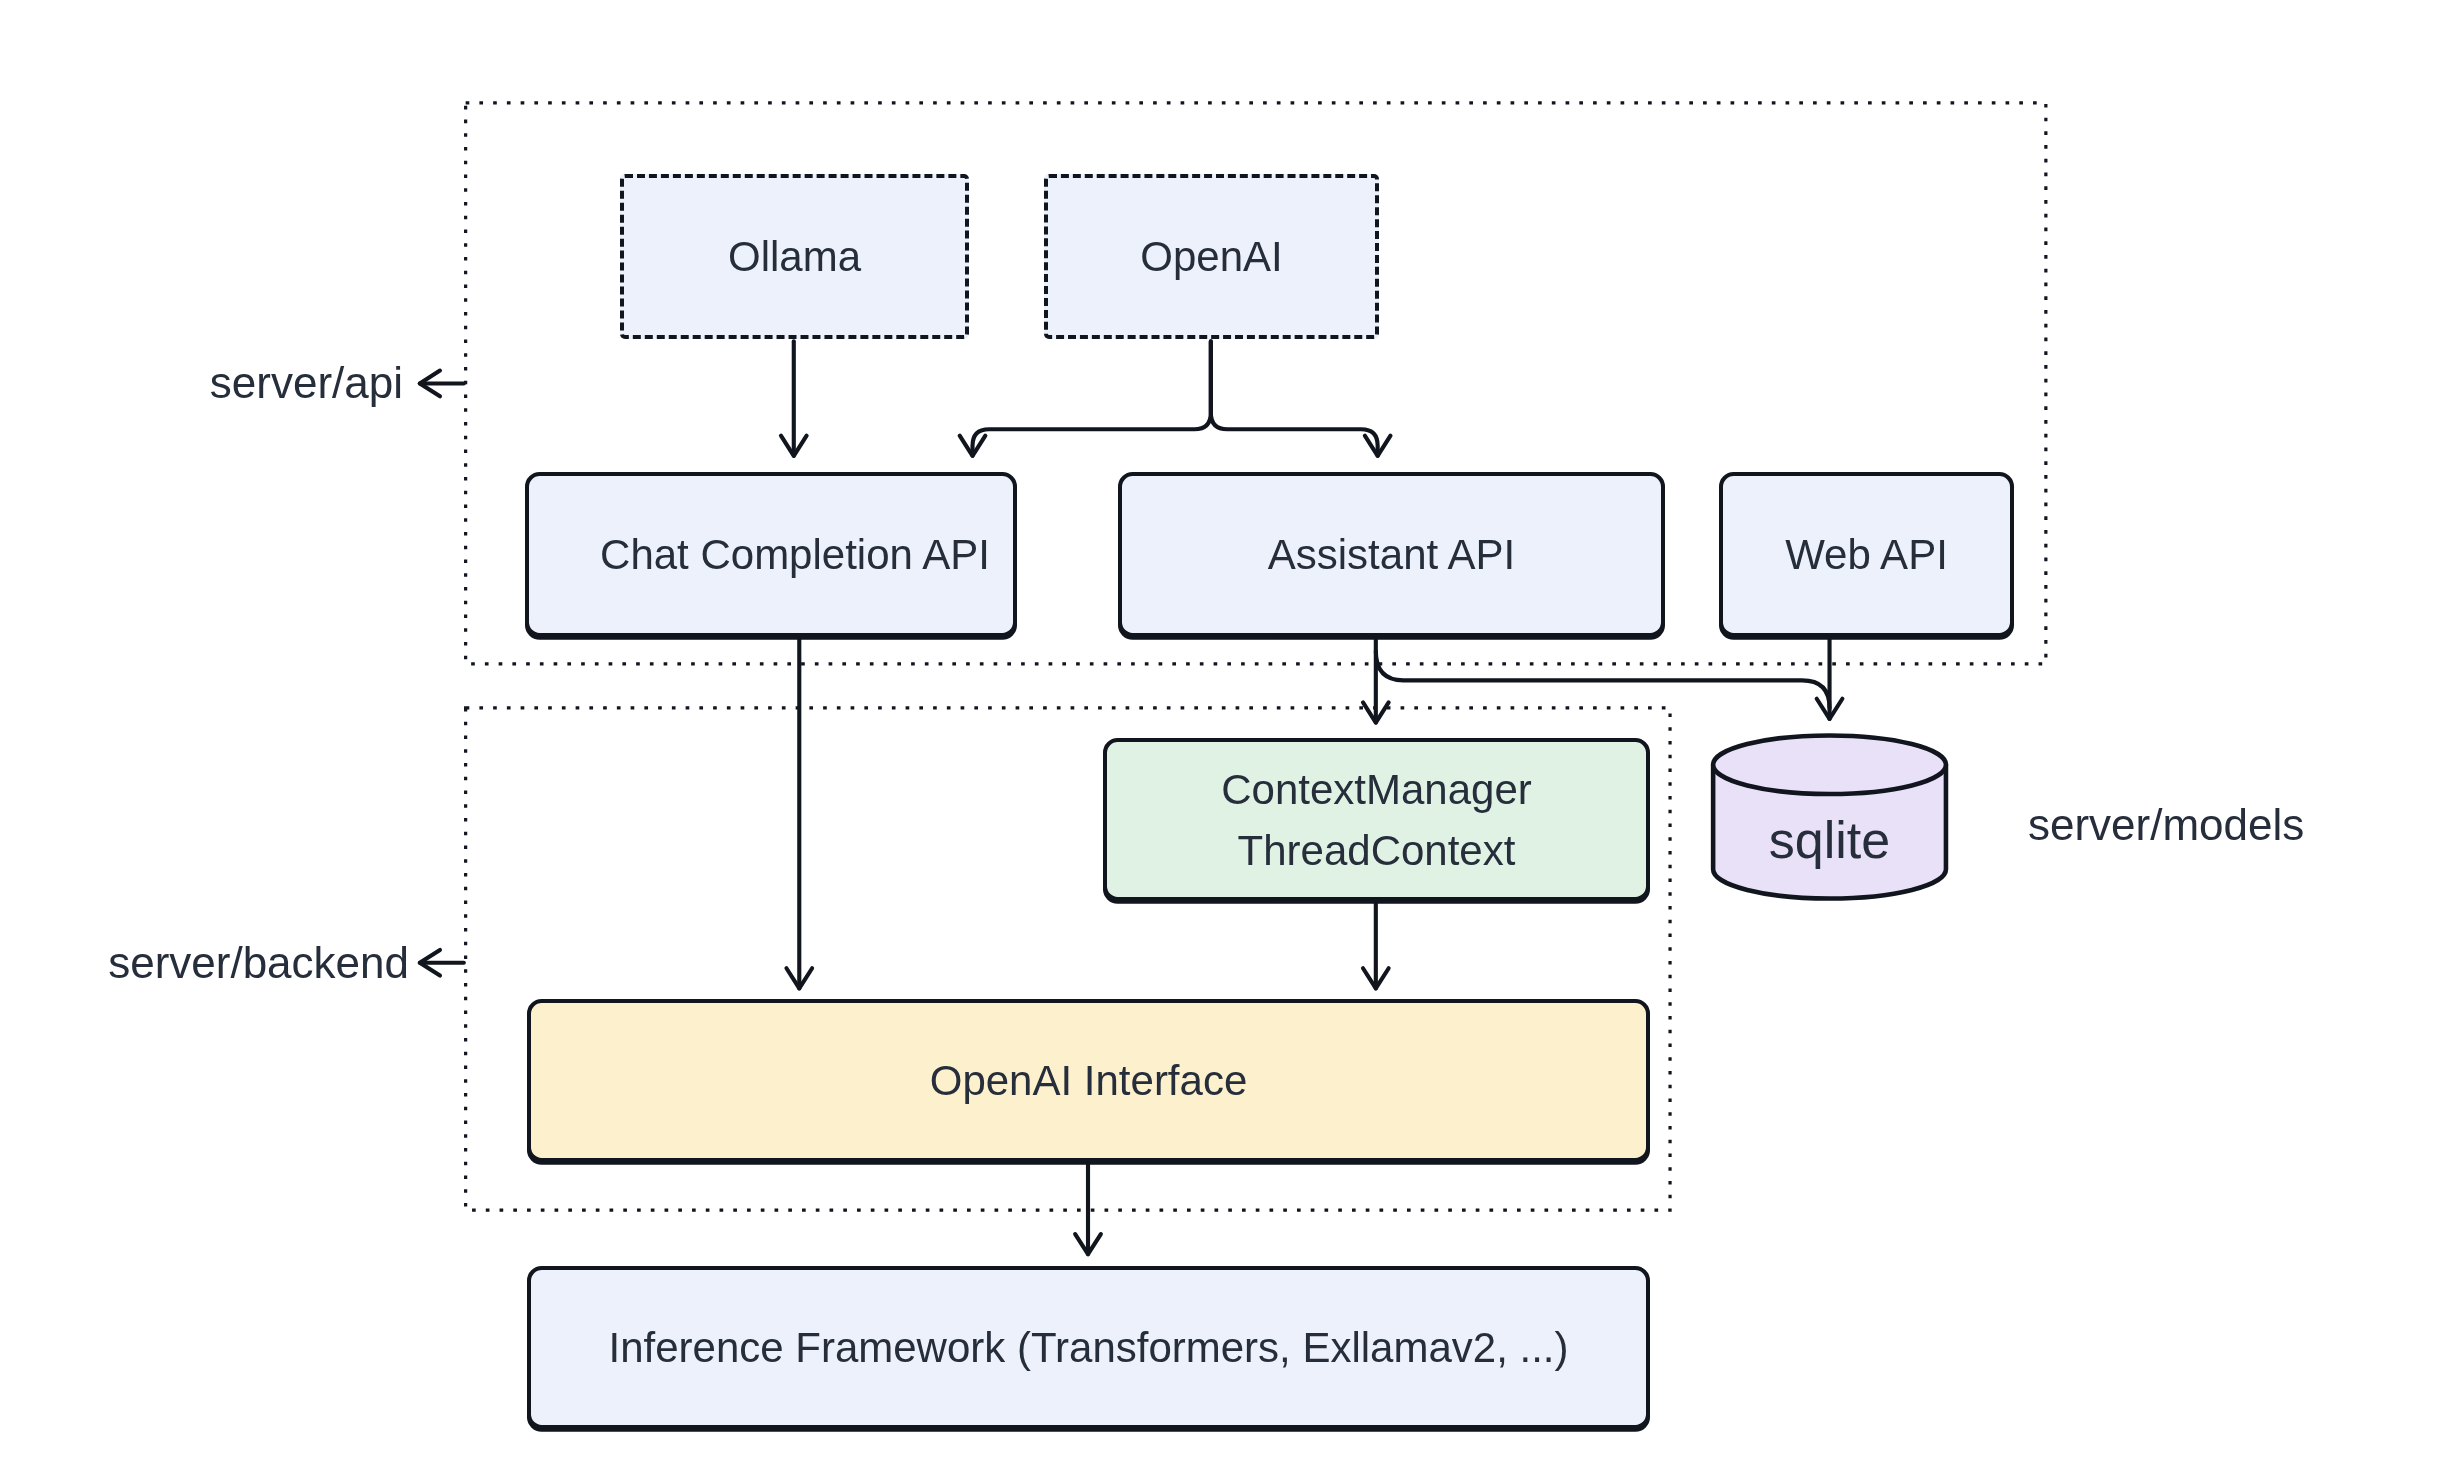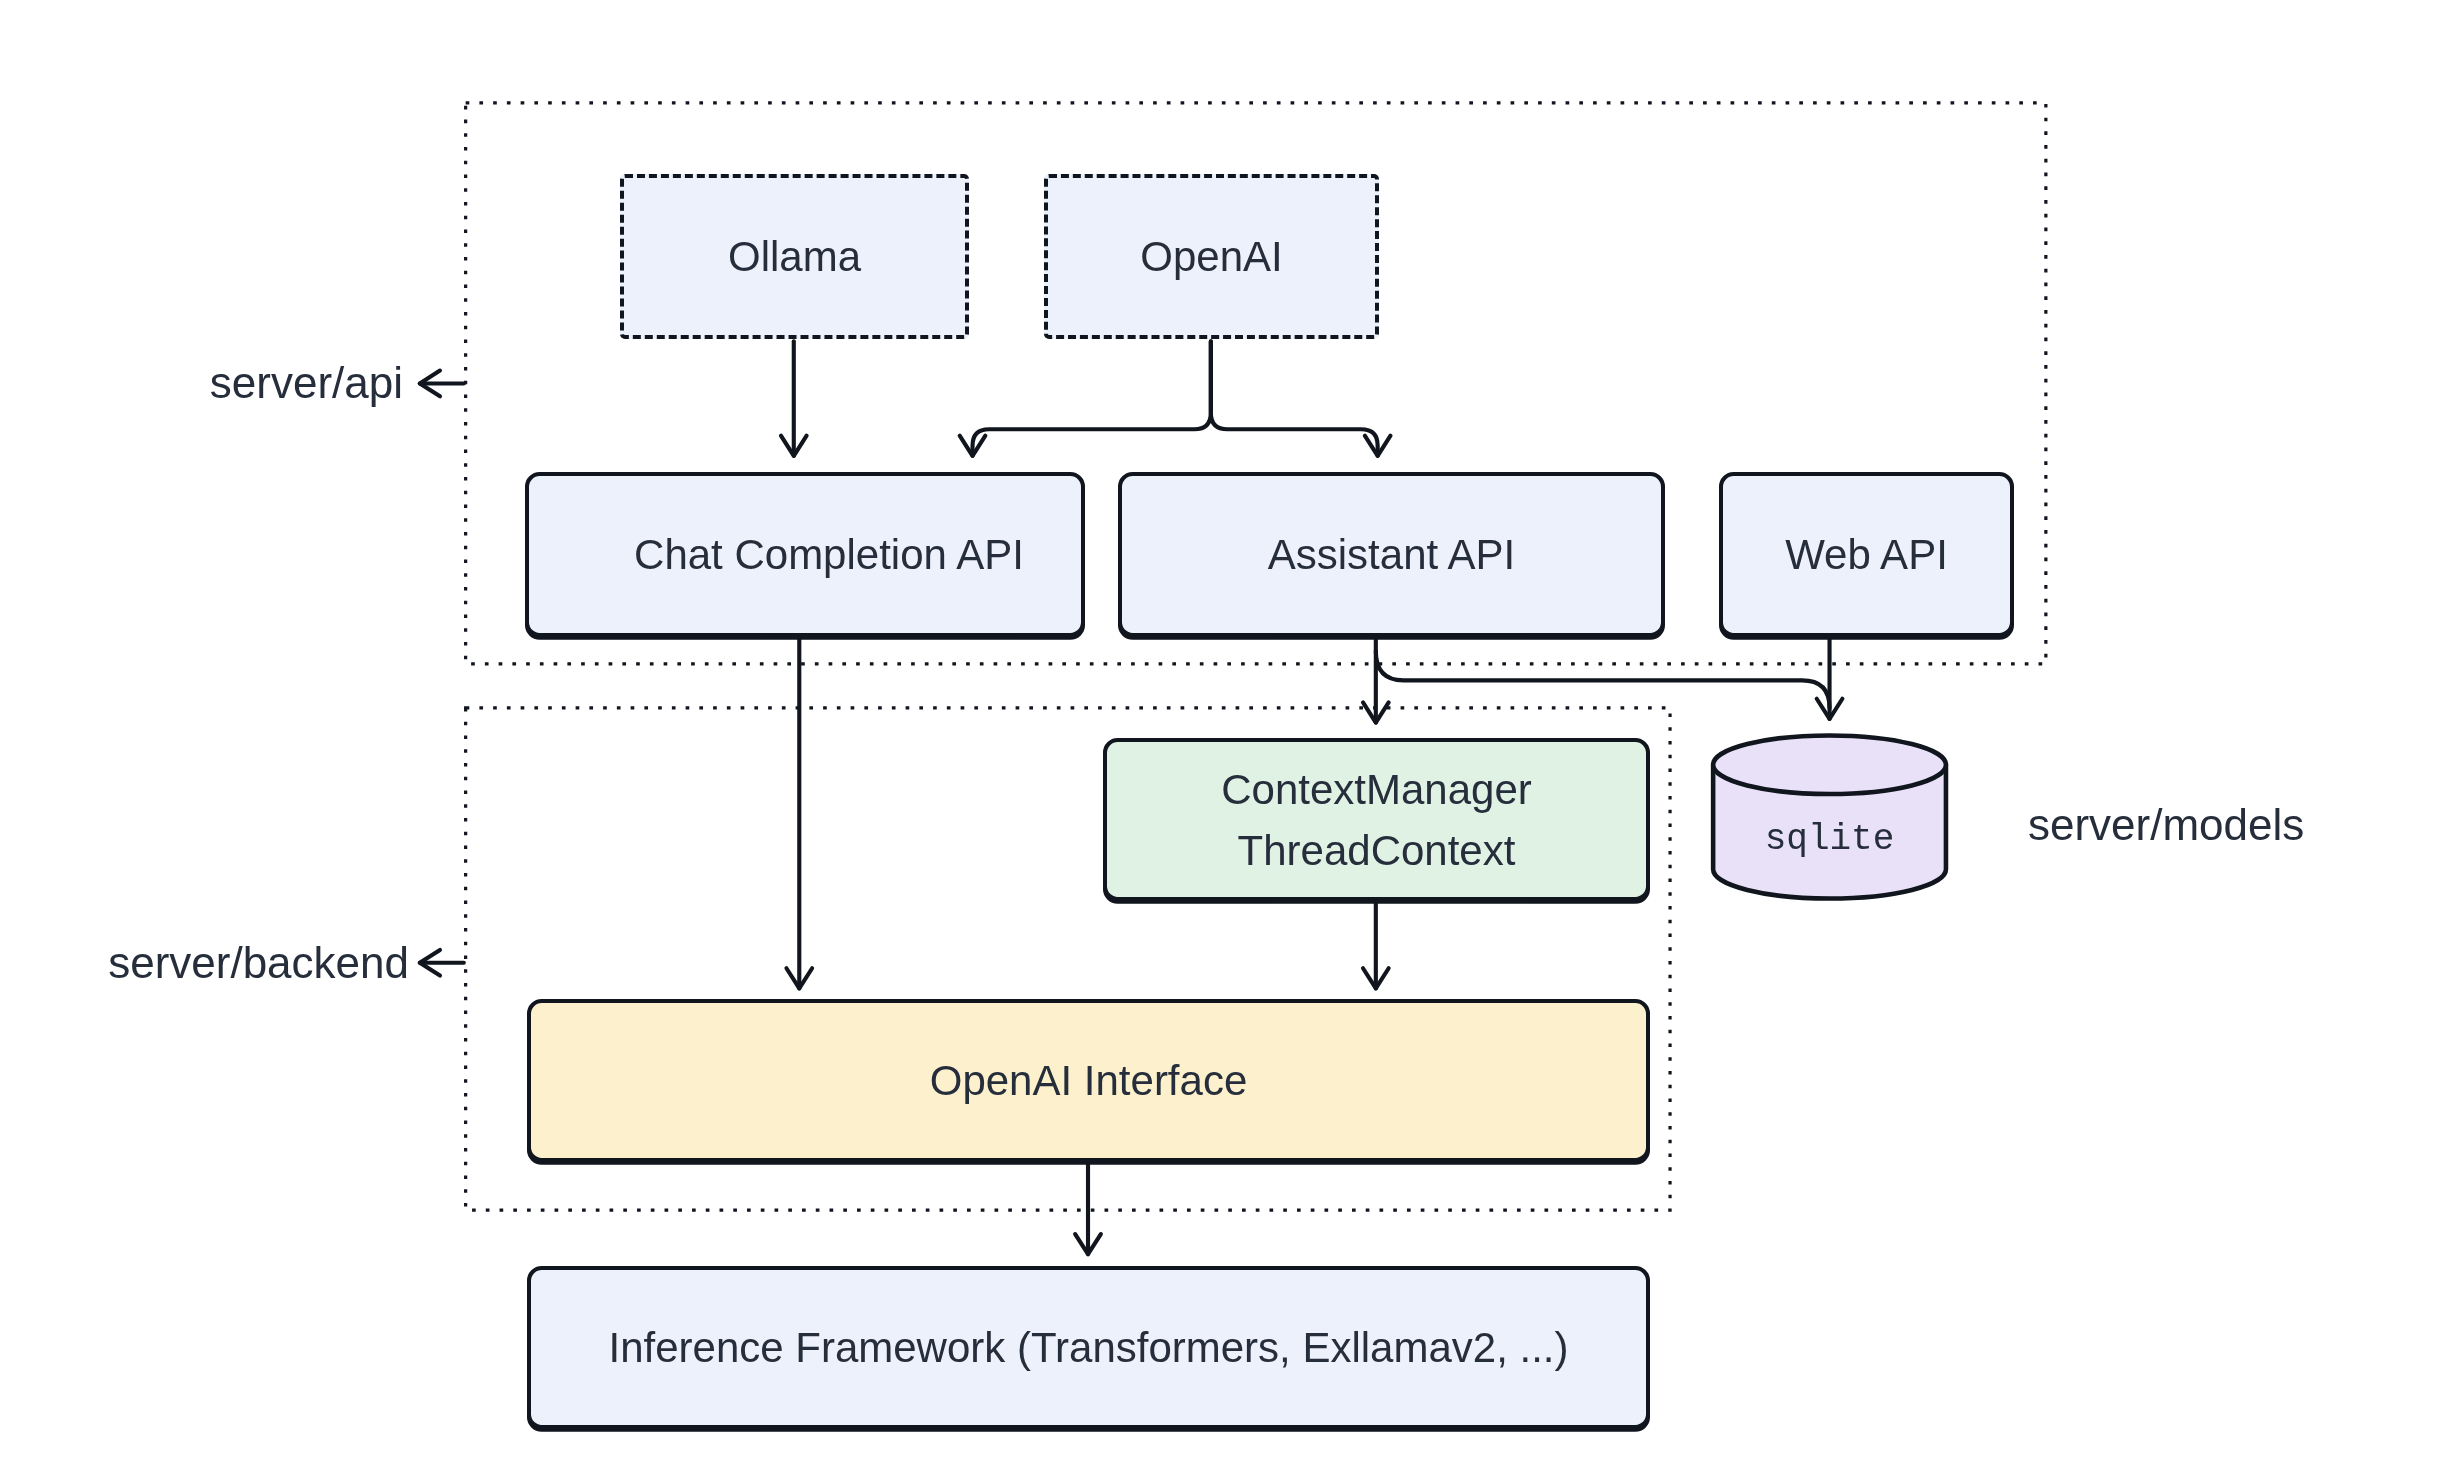--- a/index.html
+++ b/index.html
@@ -66,23 +66,22 @@
     line-height: 48px;
     color: var(--text, #262d3b);
     white-space: nowrap;
   }
   .db-label {
     position: absolute;
     z-index: 2;
     display: flex;
     align-items: center;
     justify-content: center;
-    font-size: 36px;
+    font-size: 52px;
     color: var(--text, #262d3b);
-    font-family: Liberation Mono, monospace;
   }
 </style>
 </head>
 <body>
 
 <div class="canvas">
 
   <svg class="layer" viewBox="0 0 2686 1614" xmlns="http://www.w3.org/2000/svg">
     <defs>
       <marker id="arw" viewBox="-28 -20 34 40" refX="0" refY="0" markerWidth="34" markerHeight="40" markerUnits="userSpaceOnUse" orient="auto">
@@ -113,21 +112,21 @@
   </svg>
 
   <div class="node blue dashed" style="left:620px; top:174px; width:349px; height:165px;">
     <span>Ollama</span>
   </div>
 
   <div class="node blue dashed" style="left:1044px; top:174px; width:335px; height:165px;">
     <span>OpenAI</span>
   </div>
 
-  <div class="node blue" style="left:525px; top:472px; width:560px; height:165px;padding-left:48px;">
+  <div class="node blue" style="left:525px; top:472px; width:492px; height:165px;padding-left:48px;">
     <span>Chat Completion API</span>
   </div>
 
   <div class="node blue" style="left:1103px; top:472px; width:547px; height:165px;margin-left:15px;">
     <span>Assistant API</span>
   </div>
 
   <div class="node blue" style="left:1719px; top:472px; width:295px; height:165px;">
     <span>Web API</span>
   </div>

